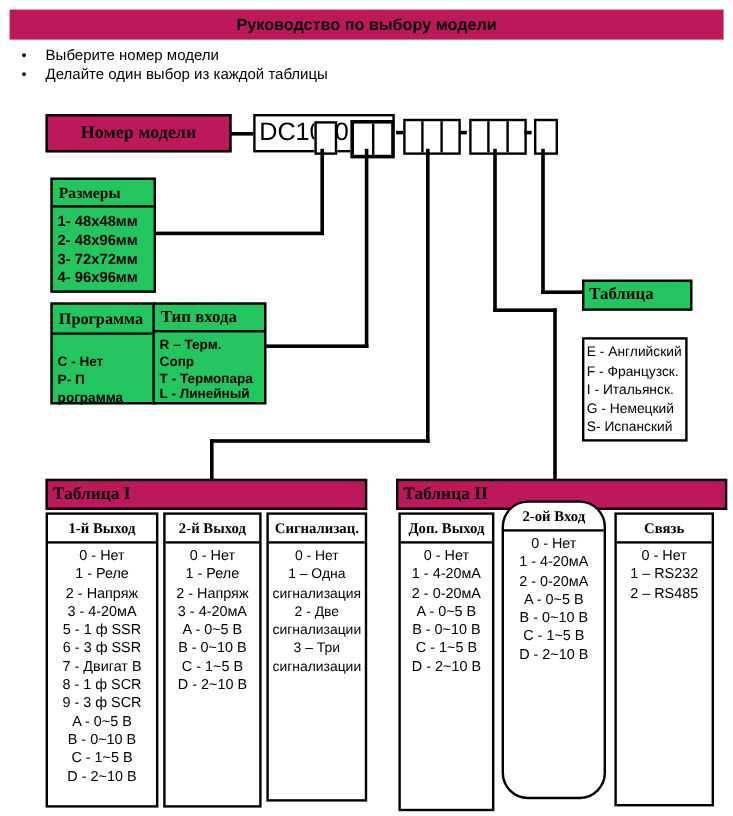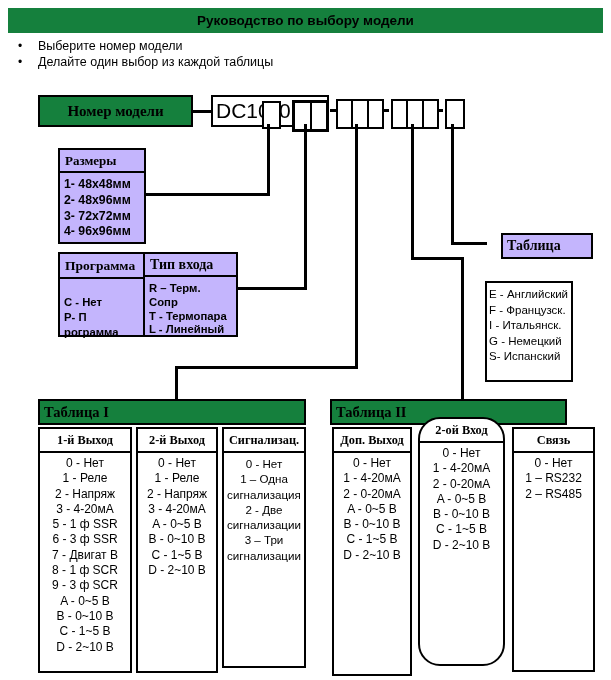--- a/index.html
+++ b/index.html
@@ -1,40 +1,40 @@
 <!DOCTYPE html>
 <html><head>
 <meta charset="utf-8">
 <style>
   html,body{margin:0;padding:0;background:#fff;}
   #page{position:relative;width:611px;height:680px;background:#ffffff;overflow:hidden;
         font-family:"Liberation Sans",sans-serif;color:#000;}
   .abs{position:absolute;box-sizing:border-box;}
   .line{position:absolute;background:#000;}
-  .gray{background:#15803d;}
+  .gray{background:#be185d;}
   .serifb{font-family:"Liberation Serif",serif;font-weight:bold;}
 
   
   .banner{left:8px;top:8px;width:595px;height:25px;display:flex;align-items:center;justify-content:center;
           font-weight:bold;font-size:13.5px;}
   
   .bullet-row{left:18px;width:560px;height:16px;display:flex;font-size:12.5px;}
   .bullet-dot{width:20px;text-align:left;font-size:12px;}
   
   .model-label{left:38px;top:95px;width:155px;height:32px;border:2.5px solid #000;
                display:flex;align-items:center;justify-content:center;font-size:15px;}
   .model-box{left:211px;top:95px;width:118px;height:32px;border:2.5px solid #000;background:#fff;}
   .model-text{position:absolute;font-size:21px;letter-spacing:0;}
   .cellbox{position:absolute;border:2px solid #000;background:#fff;display:flex;}
   .cellbox .cell{flex:1;border-right:2px solid #000;}
   .cellbox .cell:last-child{border-right:none;}
   .thick{border-width:3px;}
   .dash{position:absolute;height:3px;width:6px;background:#000;}
   
-  .infobox{border:2.5px solid #000;background:#c4b5fd;margin-left:16px;}
+  .infobox{border:2.5px solid #000;background:#22c55e;}
   .box-h{border-bottom:2px solid #000;padding:3px 5px 2px 5px;font-family:"Liberation Serif",serif;
          font-weight:bold;font-size:13px;}
   .box-items{padding:4px 4px;font-size:11.8px;font-weight:bold;line-height:15px;}
   .box-items.reg{font-weight:normal;}
   
   .tbl-h{border:2.5px solid #000;display:flex;align-items:center;padding-left:4px;
          font-family:"Liberation Serif",serif;font-weight:bold;font-size:14.5px;}
   .col{border:2.5px solid #000;background:#fff;text-align:center;}
   .col-h{border-bottom:2px solid #000;padding:4px 4px 3px 4px;font-family:"Liberation Serif",serif;
          font-weight:bold;font-size:12.3px;white-space:nowrap;}
@@ -125,21 +125,21 @@
     <div class="box-items" style="font-size:11.3px;line-height:13.8px;padding-top:5px;">
         <div class="item-line">R – Терм. Сопр</div>
         <div class="item-line">T - Термопара</div>
         <div class="item-line">L - Линейный</div>
       </div>
   </div>
 
   <div class="abs infobox gray" style="left:485px;top:233px;width:92px;height:26px;display:flex;align-items:center;">
     <span class="serifb" style="font-size:14px;padding-left:4px;">Таблица</span>
   </div>
-  <div class="abs" style="left:485px;top:281px;width:88px;height:101px;border:2px solid #000;background:#fff;">
+  <div class="abs" style="left:485px;top:281px;width:88px;height:87px;border:2px solid #000;background:#fff;">
     <div class="box-items reg" style="font-size:11.5px;line-height:15.5px;padding:4px 2px;">
         <div class="item-line">E - Английский</div>
         <div class="item-line">F - Французск.</div>
         <div class="item-line">I - Итальянск.</div>
         <div class="item-line">G - Немецкий</div>
         <div class="item-line">S- Испанский</div>
       </div>
   </div>
 
   <div class="abs tbl-h gray" style="left:38px;top:399px;width:268px;height:26px;">Таблица I</div>
@@ -177,21 +177,21 @@
   <div class="abs col" style="left:222px;top:427px;width:84px;height:241px;">
     <div class="col-h">Сигнализац.</div>
     <div class="col-items" style="font-size:11.6px;">
         <div class="item-line">0 - Нет</div>
         <div class="item-line">1 – Одна сигнализация</div>
         <div class="item-line">2 - Две сигнализации</div>
         <div class="item-line">3 – Три сигнализации</div>
       </div>
   </div>
 
-  <div class="abs tbl-h gray" style="left:330px;top:399px;width:237px;height:26px;">Таблица II</div>
+  <div class="abs tbl-h gray" style="left:330px;top:399px;width:276px;height:26px;">Таблица II</div>
   <div class="abs col" style="left:332px;top:427px;width:80px;height:249px;">
     <div class="col-h">Доп. Выход</div>
     <div class="col-items">
         <div class="item-line">0 - Нет</div>
         <div class="item-line">1 - 4-20мА</div>
         <div class="item-line">2 - 0-20мА</div>
         <div class="item-line">A - 0~5 В</div>
         <div class="item-line">B - 0~10 В</div>
         <div class="item-line">C - 1~5 В</div>
         <div class="item-line">D - 2~10 В</div>

